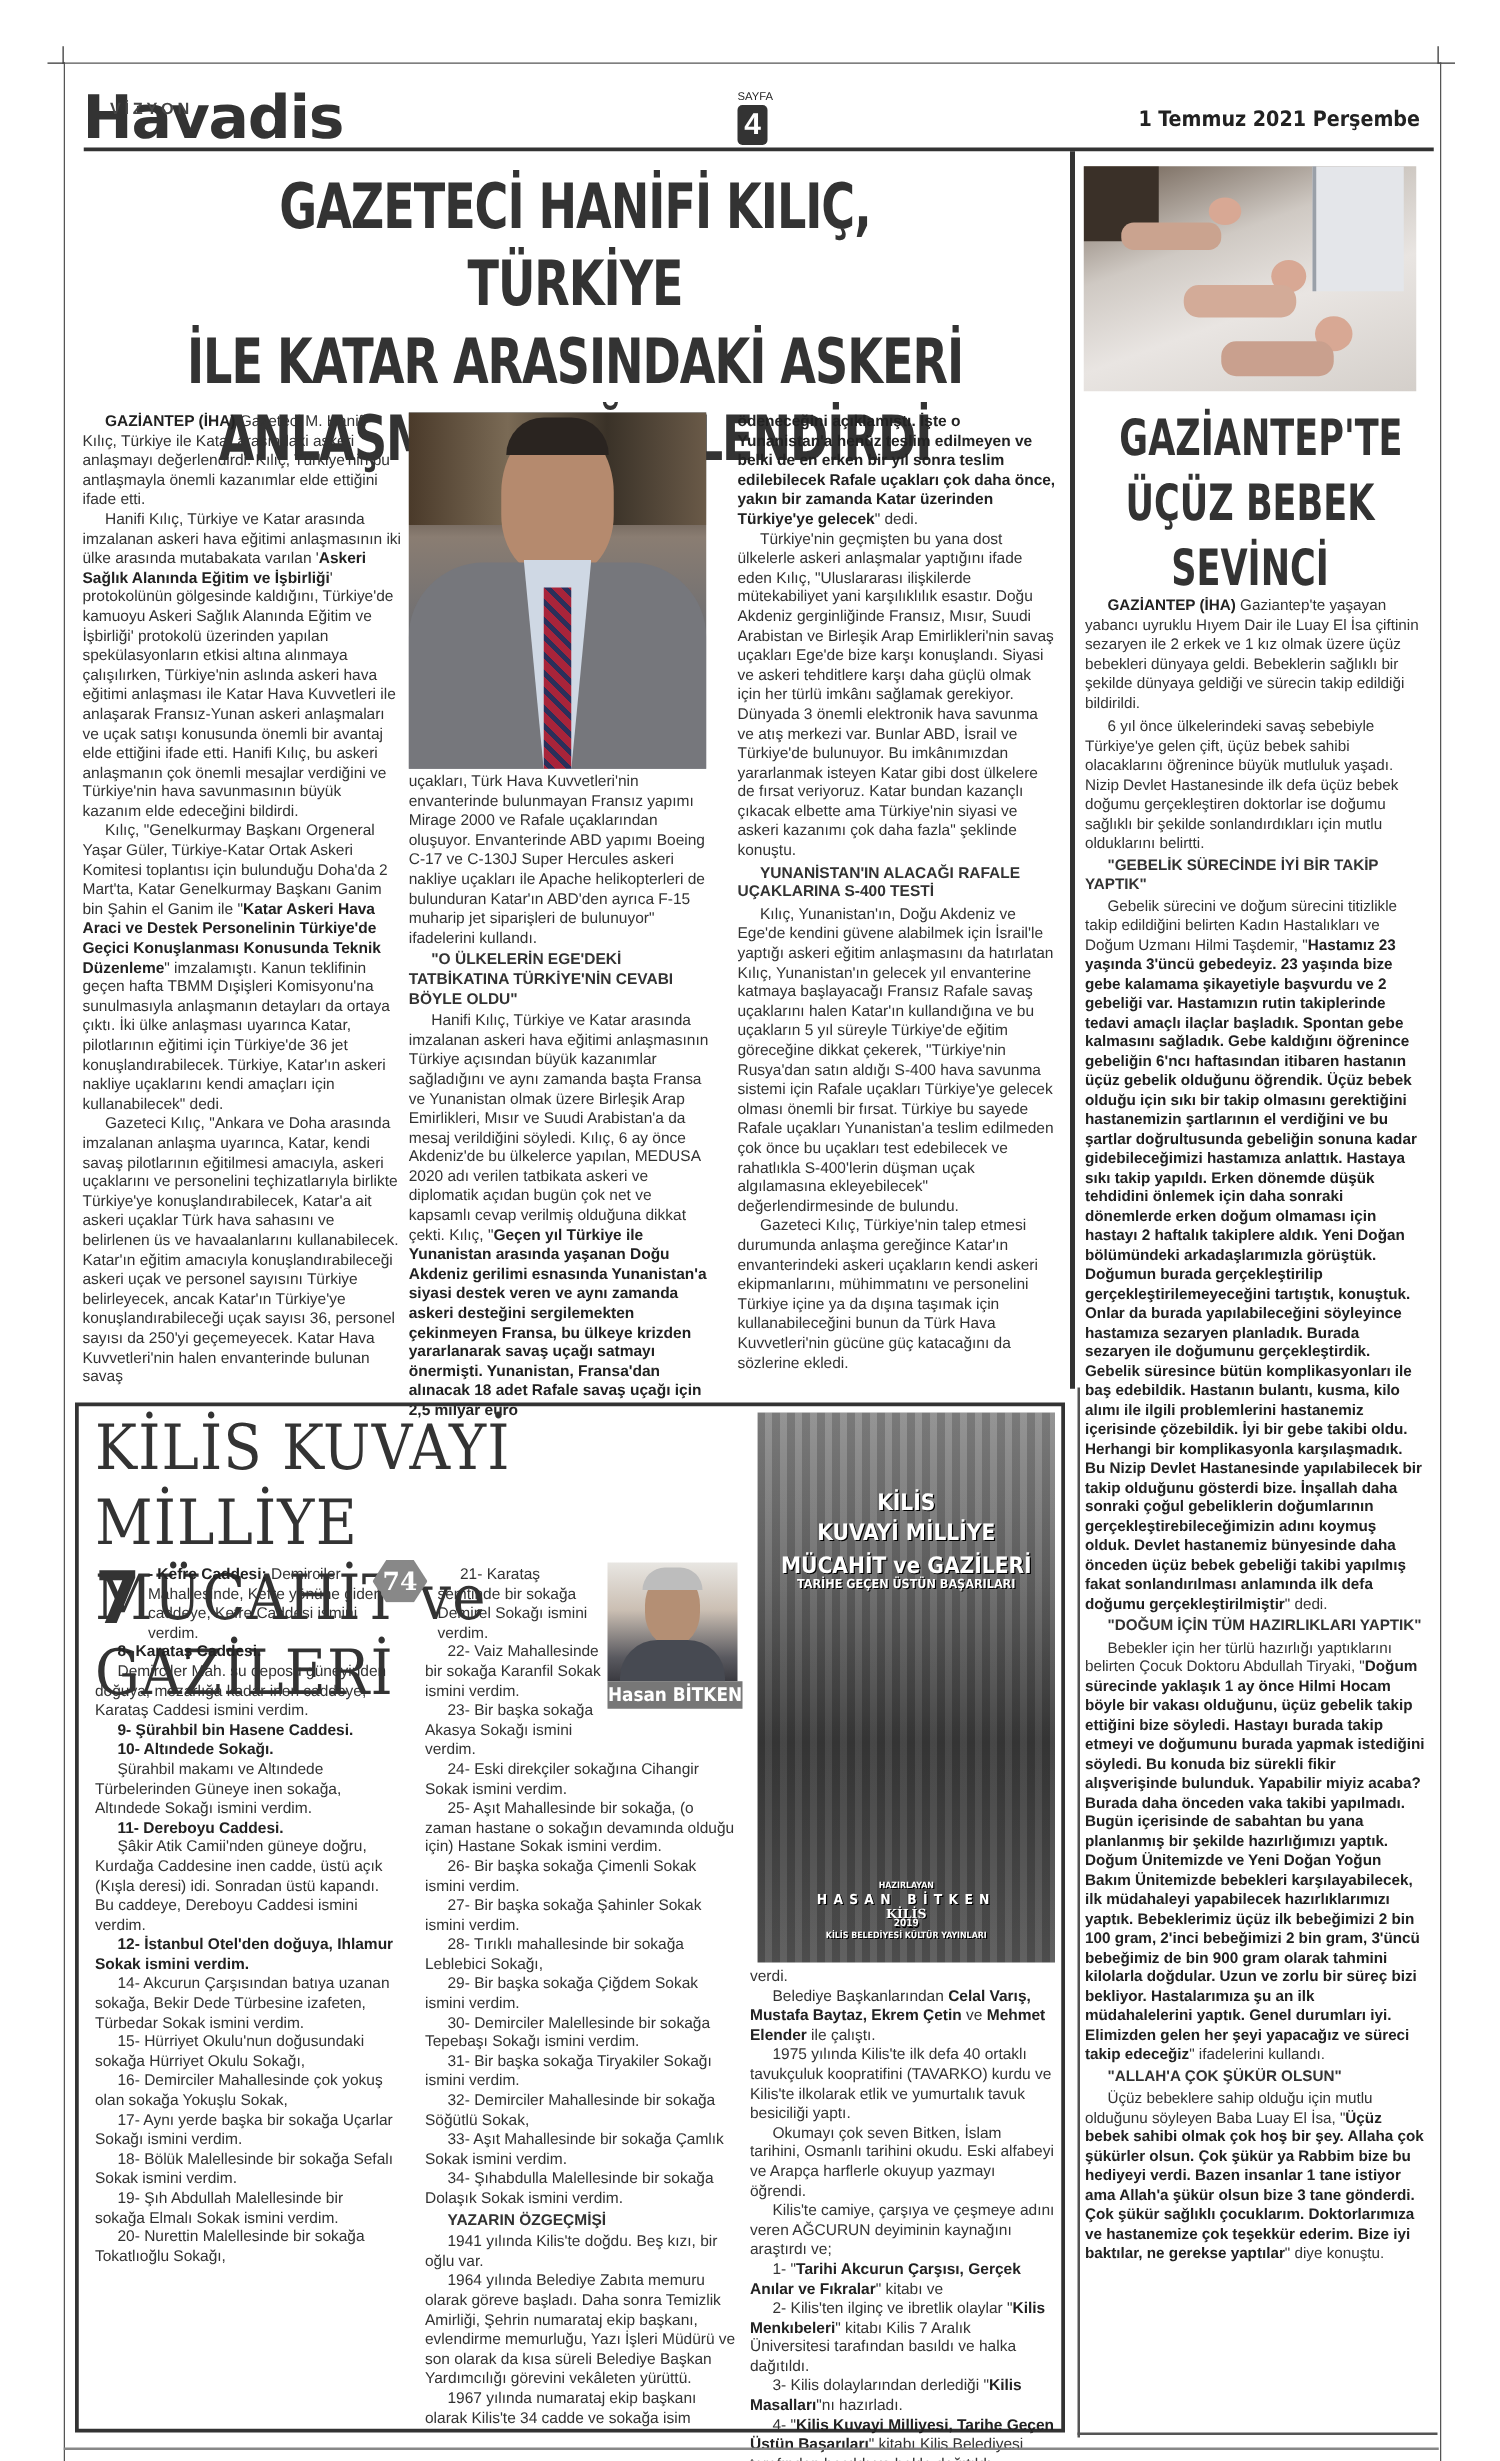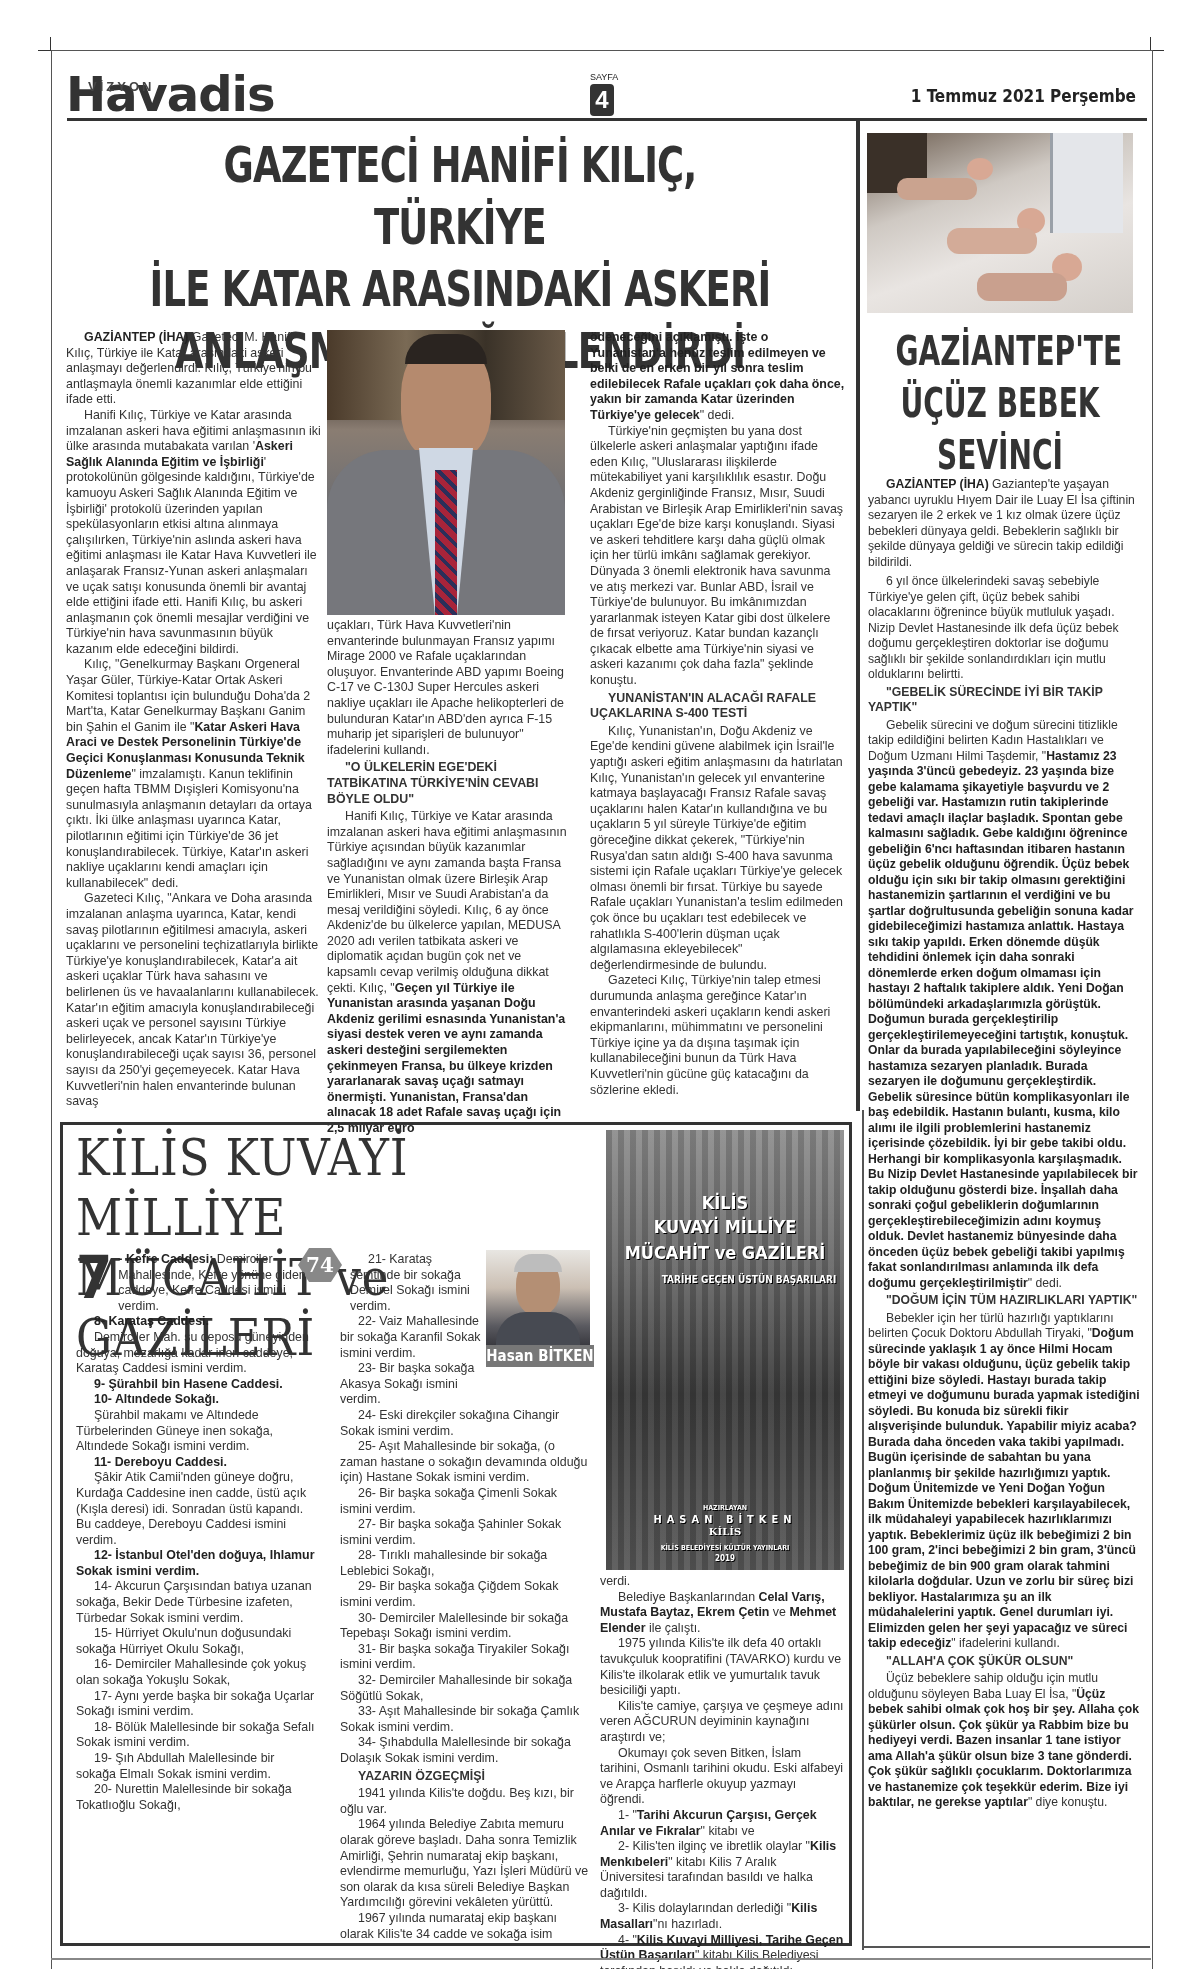--- a/index.html
+++ b/index.html
@@ -124,26 +124,26 @@
 <div class="abs kilis-title">
   <div>KİLİS KUVAYİ MİLLİYE</div>
   <div>MÜCAHİT ve GAZİLERİ</div>
 </div>
 
 <div class="abs kilis-cover">
   <div style="position:absolute;left:0;top:0;width:100%;height:100%;background:repeating-linear-gradient(90deg,rgba(0,0,0,0.15) 0 6px,rgba(255,255,255,0.05) 6px 12px);"></div>
   <div class="cover-t" style="top:62px;font-size:18px;">KİLİS</div>
   <div class="cover-t" style="top:86px;font-size:18px;">KUVAYİ MİLLİYE</div>
   <div class="cover-t" style="top:112px;font-size:18px;">MÜCAHİT ve GAZİLERİ</div>
-  <div class="cover-t" style="top:144px;font-size:10px;margin-left:24px;">TARİHE GEÇEN ÜSTÜN BAŞARILARI</div>
+  <div class="cover-t" style="top:132px;font-size:10px;">TARİHE GEÇEN ÜSTÜN BAŞARILARI</div>
   <div class="cover-t" style="top:374px;font-size:7px;">HAZIRLAYAN</div>
   <div class="cover-t" style="top:383px;font-size:11px;letter-spacing:5px;">HASAN BİTKEN</div>
   <div class="cover-t" style="top:396px;font-size:10px;font-family:'DejaVu Serif',serif;">KİLİS</div>
   <div class="cover-t" style="top:414px;font-size:7px;">KİLİS BELEDİYESİ KÜLTÜR YAYINLARI</div>
-  <div class="cover-t" style="top:424px;font-size:8px;">2019</div>
+  <div class="cover-t" style="top:404px;font-size:8px;">2019</div>
 </div>
 
 <div class="abs badge74">74</div>
 
 <div class="abs author-photo">
   <div style="position:absolute;left:30px;top:8px;width:44px;height:58px;border-radius:45%;background:#b48f74;"></div>
   <div style="position:absolute;left:28px;top:4px;width:48px;height:18px;border-radius:24px 24px 0 0;background:#bdbdbd;"></div>
   <div style="position:absolute;left:10px;top:62px;width:84px;height:40px;background:#474a52;border-radius:30px 30px 0 0;"></div>
 </div>
 <div class="abs author-name">Hasan BİTKEN</div>
@@ -187,22 +187,22 @@
   <div class="sub">YAZARIN ÖZGEÇMİŞİ</div>
   <p>1941 yılında Kilis'te doğdu. Beş kızı, bir oğlu var.</p>
   <p>1964 yılında Belediye Zabıta memuru olarak göreve başladı. Daha sonra Temizlik Amirliği, Şehrin numarataj ekip başkanı, evlendirme memurluğu, Yazı İşleri Müdürü ve son olarak da kısa süreli Belediye Başkan Yardımcılığı görevini vekâleten yürüttü.</p>
   <p>1967 yılında numarataj ekip başkanı olarak Kilis'te 34 cadde ve sokağa isim</p>
 </div>
 
 <div class="abs col" style="left:600px;top:1574px;width:244px;">
   <p class="noind">verdi.</p>
   <p><span>Belediye Başkanlarından </span><b>Celal Varış, Mustafa Baytaz, Ekrem Çetin</b><span> ve </span><b>Mehmet Elender</b><span> ile çalıştı.</span></p>
   <p>1975 yılında Kilis'te ilk defa 40 ortaklı tavukçuluk koopratifini (TAVARKO) kurdu ve Kilis'te ilkolarak etlik ve yumurtalık tavuk besiciliği yaptı.</p>
+  <p>Okumayı çok seven Bitken, İslam tarihini, Osmanlı tarihini okudu. Eski alfabeyi ve Arapça harflerle okuyup yazmayı öğrendi.</p>
   <p>Kilis'te camiye, çarşıya ve çeşmeye adını veren AĞCURUN deyiminin kaynağını araştırdı ve;</p>
-  <p>Okumayı çok seven Bitken, İslam tarihini, Osmanlı tarihini okudu. Eski alfabeyi ve Arapça harflerle okuyup yazmayı öğrendi.</p>
   <p><span>1- "</span><b>Tarihi Akcurun Çarşısı, Gerçek Anılar ve Fıkralar</b><span>" kitabı ve</span></p>
   <p><span>2- Kilis'ten ilginç ve ibretlik olaylar "</span><b>Kilis Menkıbeleri</b><span>" kitabı Kilis 7 Aralık Üniversitesi tarafından basıldı ve halka dağıtıldı.</span></p>
   <p><span>3- Kilis dolaylarından derlediği "</span><b>Kilis Masalları</b><span>"nı hazırladı.</span></p>
   <p><span>4- "</span><b>Kilis Kuvayi Milliyesi, Tarihe Geçen Üstün Başarıları</b><span>" kitabı Kilis Belediyesi tarafından basıldı ve hakla dağıtıldı.</span></p>
 
 </div>
 
 <div class="abs bottom-rule"></div>
 
 </body></html>

